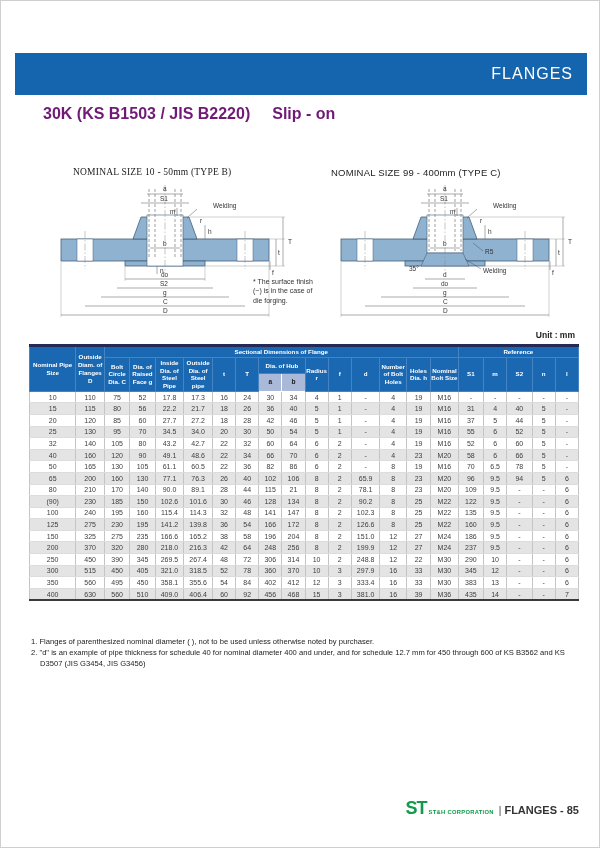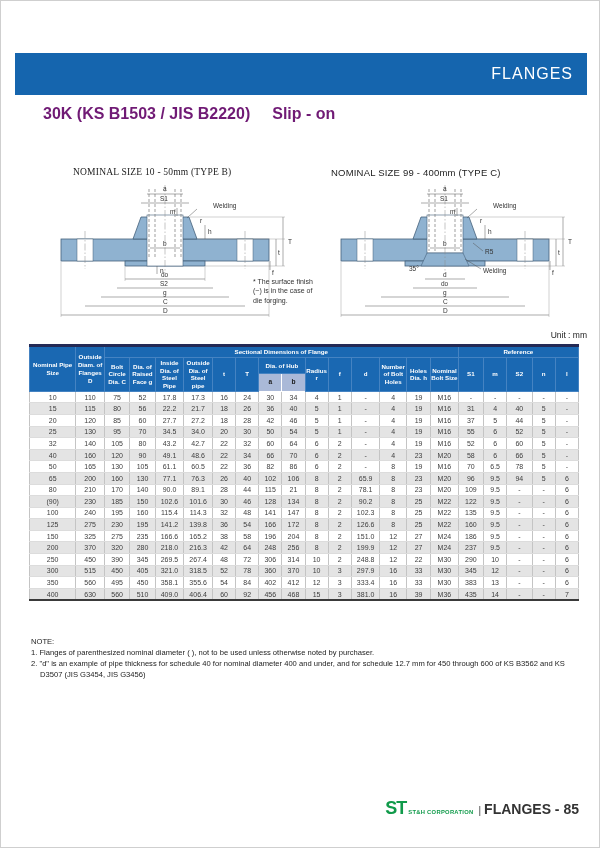--- a/index.html
+++ b/index.html
@@ -14,40 +14,40 @@
   .doc-title{position:absolute;left:42px;top:104px;font-size:16px;font-weight:bold;color:#701a75;}
   .doc-title .type{margin-left:22px;}
   
   .diag-title{position:absolute;font-size:9.5px;color:#222;letter-spacing:0.2px;}
   .diag-title.b{left:72px;top:166px;font-family:Liberation Serif, serif;}
   .diag-title.c{left:330px;top:166px;}
   .diag{position:absolute;top:180px;width:268px;height:152px;}
   .diag.b{left:36px;}
   .diag.c{left:316px;}
   .surface-note{position:absolute;left:252px;top:276px;width:70px;font-size:7px;color:#333;line-height:1.35;}
-  .unit-note{position:absolute;right:12px;top:329px;font-size:8.5px;color:#222;font-weight:normal;}
+  .unit-note{position:absolute;right:24px;top:329px;font-size:8.5px;color:#222;font-weight:bold;}
   
   .tbl-wrap{position:absolute;left:28px;top:343px;width:550px;}
   table{border-collapse:collapse;table-layout:fixed;width:550px;
         border-top:3px solid #242a55;border-bottom:2px solid #3a3a3a;}
   thead th{background:#1a68b2;color:#fff;font-weight:bold;border:1px solid #4583c2;
            padding:1px 0;font-size:6.2px;line-height:1.25;text-align:center;vertical-align:middle;}
   thead th.sub{background:#aab9d8;color:#1b1b1b;border-color:#fff;font-size:6.6px;}
   tbody td{text-align:center;color:#3d3d3d;font-size:7px;padding:1.8px 0;
            border-left:1px solid #c4c4c4;border-right:1px solid #c4c4c4;border-bottom:1px solid #dcdcdc;}
   tbody tr:nth-child(even){background:#e4e4e4;}
   
   .notes{position:absolute;left:30px;top:635px;width:548px;font-size:7.6px;color:#222;line-height:1.45;}
   .notes .n-item{text-indent:-9px;padding-left:9px;}
   
   .footer{position:absolute;right:20px;top:797px;display:flex;align-items:baseline;}
   .logo{color:#109a4a;font-weight:bold;font-size:18px;letter-spacing:-1px;}
   .company{color:#109a4a;font-size:5.8px;font-weight:bold;margin-left:2px;letter-spacing:0.3px;}
   .divider{color:#444;font-size:10px;margin:0 3px 0 5px;}
-  .pagelabel{color:#333;font-size:14px;font-weight:bold;}
+  .pagelabel{color:#333;font-size:11px;font-weight:bold;}
   
   svg text{font-family:"Liberation Sans",sans-serif;font-size:6.5px;fill:#333;}
   svg .dim{stroke:#555;stroke-width:0.5;}
   svg .ext{stroke:#888;stroke-width:0.4;}
   svg .body{fill:#8fb2d0;stroke:#44607a;stroke-width:0.8;}
   svg .hole{fill:#fff;stroke:#44607a;stroke-width:0.5;}
   svg .cl{stroke:#888;stroke-width:0.5;stroke-dasharray:7 2 1.5 2;}
   svg .pipe{stroke:#777;stroke-width:0.7;stroke-dasharray:3 2;fill:none;}
 </style>
 </head>
@@ -657,21 +657,20 @@
             <td>14</td>
             <td>-</td>
             <td>-</td>
             <td>7</td>
           </tr>
         </tbody>
     </table>
   </div>
 
   <div class="notes">
-    <div>NOTE:</div>
     <div class="n-item">1. Flanges of parenthesized nominal diameter (  ), not to be used unless otherwise noted by purchaser.</div>
     <div class="n-item">2. "d" is an example of pipe thickness for schedule 40 for nominal diameter 400 and under, and for schedule  12.7 mm for 450 through 600 of KS B3562 and KS D3507 (JIS G3454, JIS G3456)</div>
   </div>
 
   <div class="footer">
     <span class="logo">ST</span>
     <span class="company">ST&amp;H CORPORATION</span>
     <span class="divider">|</span>
     <span class="pagelabel">FLANGES - 85</span>
   </div>

